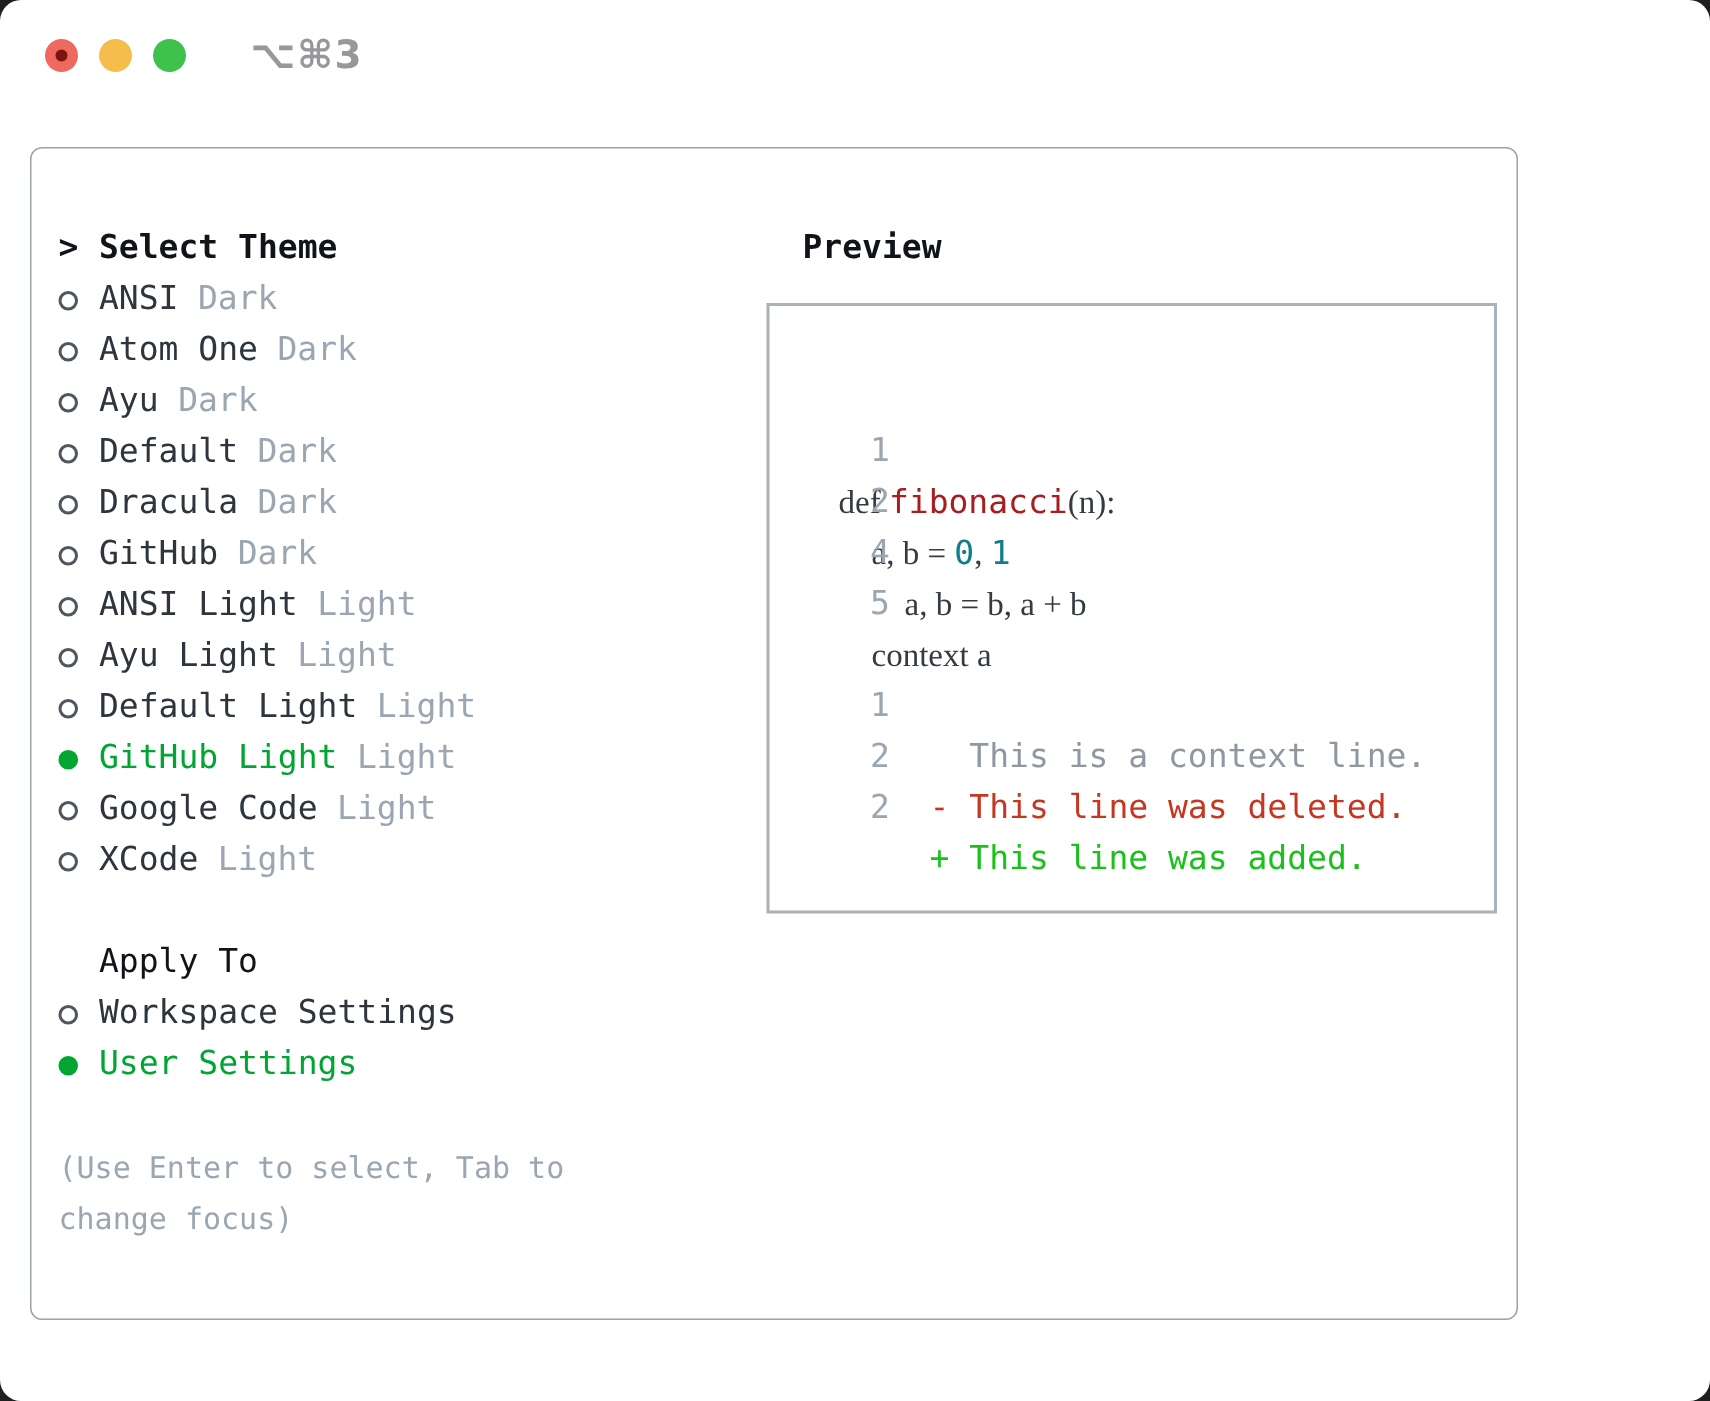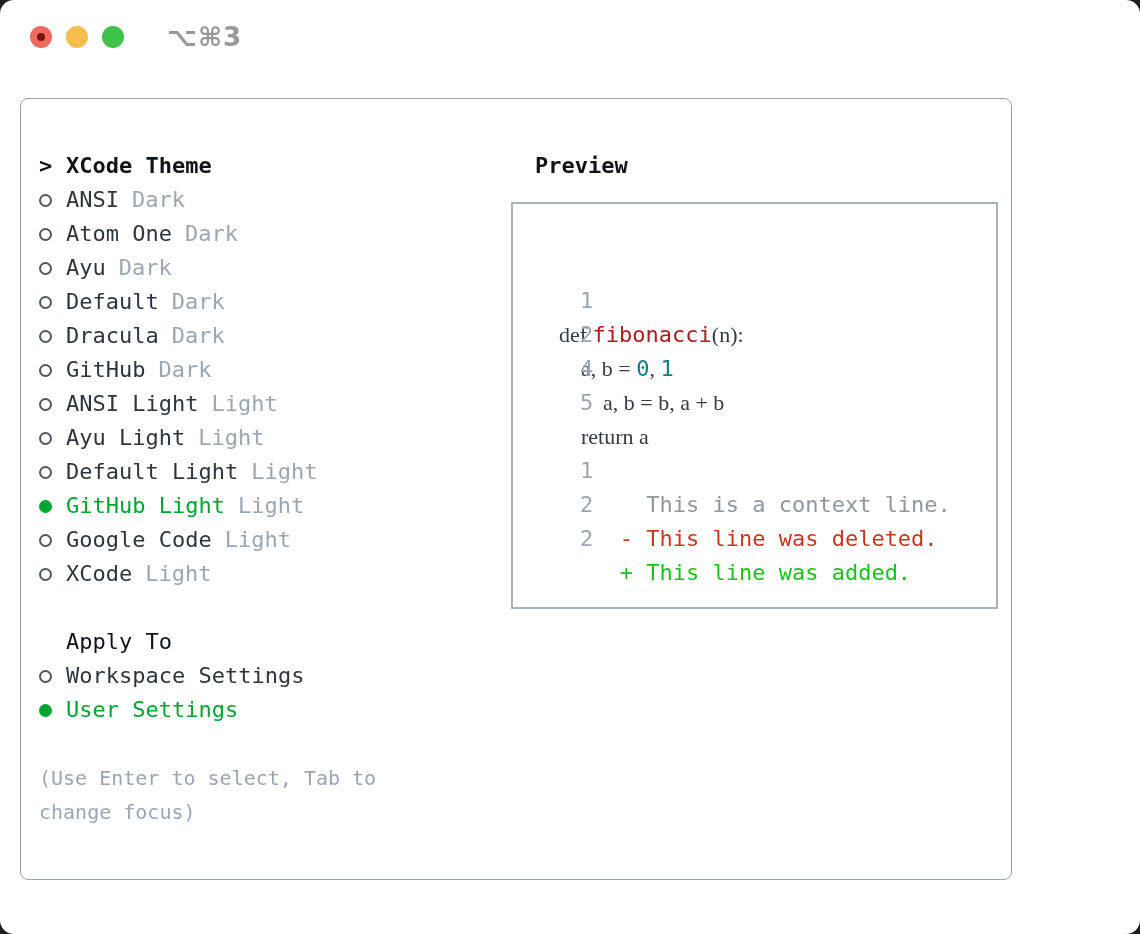--- a/index.html
+++ b/index.html
@@ -111,21 +111,21 @@
       <span class="light green"></span>
     </div>
     <span class="shortcut">⌥⌘3</span>
   </div>
 
   <div class="panel">
 
     <div class="left-col">
       <div class="row">
         <span class="cursor">&gt;</span>
-        <span class="header-label">XCode Theme</span>
+        <span class="header-label">Select Theme</span>
       </div>
 
       <div id="theme-list">
           <div class="row theme-row">
     <span class="slot"><span class="radio"></span></span>
     <span class="t-name">ANSI</span>
     <span class="t-variant">Dark</span>
   </div>
           <div class="row theme-row">
     <span class="slot"><span class="radio"></span></span>
@@ -212,21 +212,21 @@
     <span class="lnum">1</span>
   <span class="tok-fg"> def </span><span class="tok-func">fibonacci</span><span class="tok-fg">(n):</span></div>
           <div class="pline">
     <span class="lnum">2</span>
   <span class="tok-fg">     a, b = </span><span class="tok-numlit">0</span><span class="tok-fg">, </span><span class="tok-numlit">1</span></div>
           <div class="pline">
     <span class="lnum">4</span>
   <span class="tok-fg">         a, b = b, a + b</span></div>
           <div class="pline">
     <span class="lnum">5</span>
-  <span class="tok-fg">     return a</span></div>
+  <span class="tok-fg">     context a</span></div>
           <div class="pline">
     <span class="lnum"></span>
   </div>
           <div class="pline">
     <span class="lnum">1</span>
   <span class="tok-context">       This is a context line.</span></div>
           <div class="pline">
     <span class="lnum">2</span>
   <span class="tok-deleted">     - This line was deleted.</span></div>
           <div class="pline">

